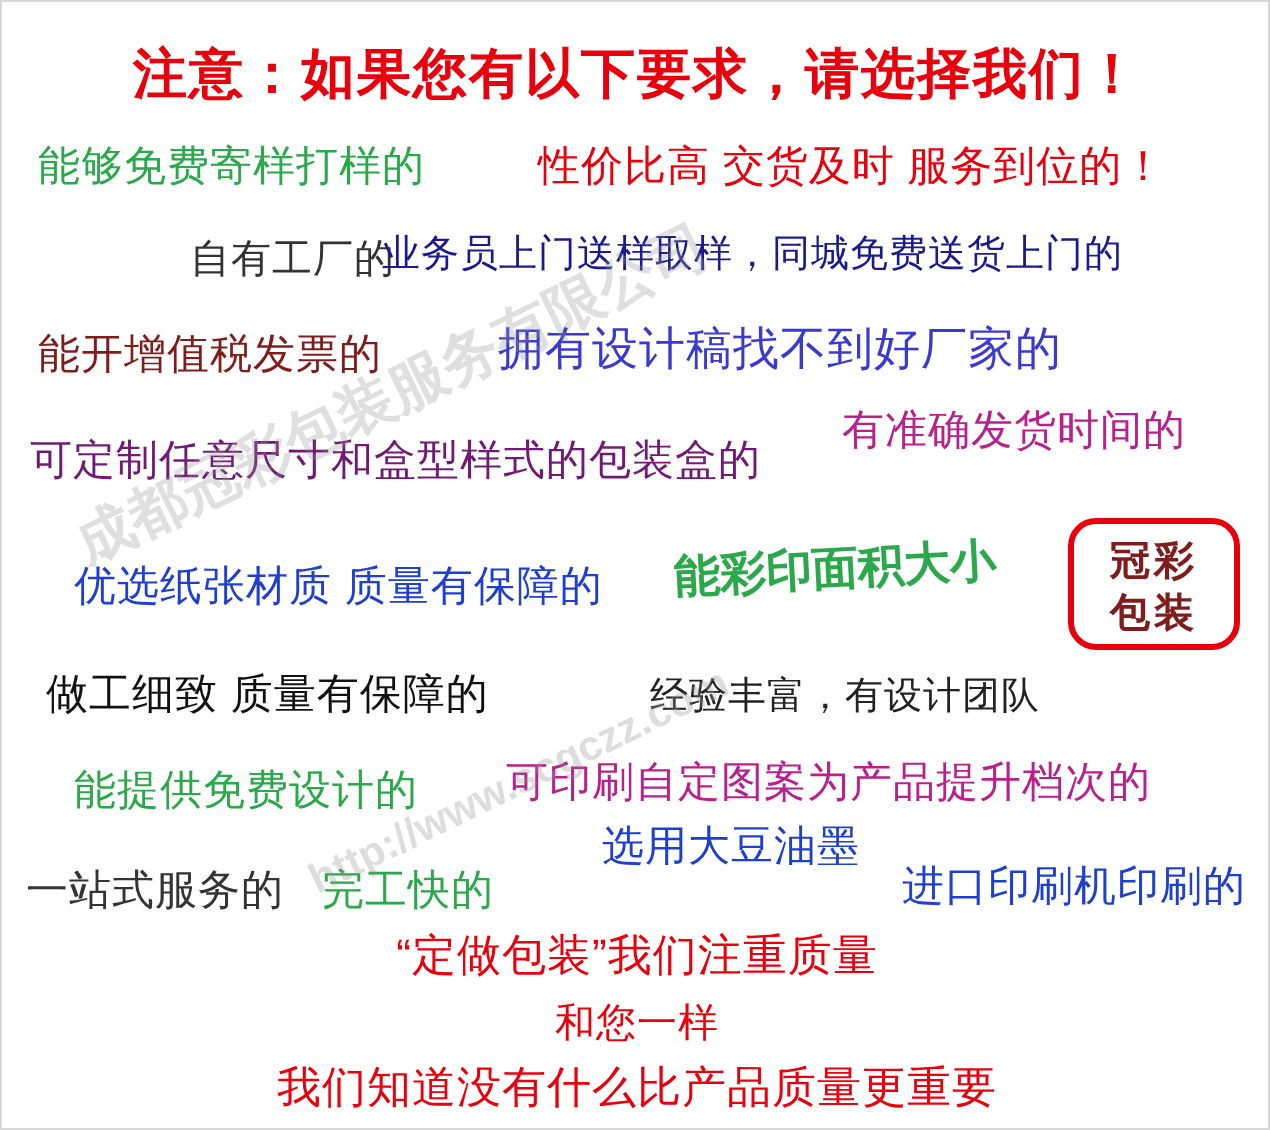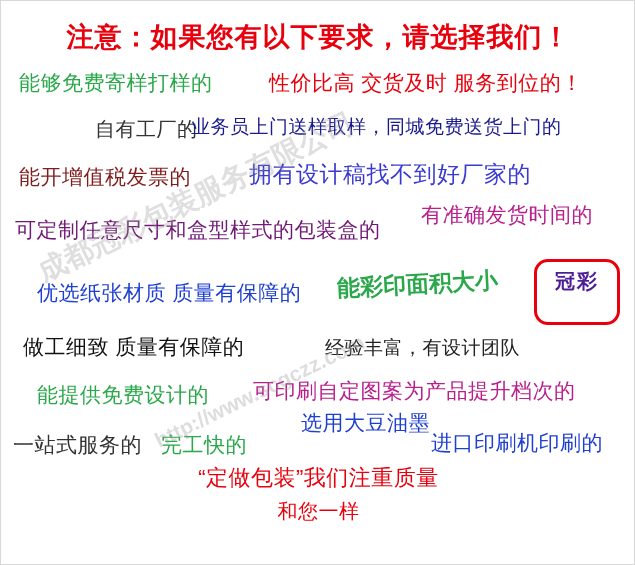--- a/index.html
+++ b/index.html
@@ -91,21 +91,21 @@
   }
   
   .logo-stamp {
     position: absolute;
     right: 14px;
     top: 258px;
     width: 86px;
     height: 66px;
     border: 3px solid #e8000d;
     border-radius: 14px;
-    color: #4c1d95;
+    color: #7f1d1d;
     font-size: 20px;
     font-weight: bold;
     line-height: 26px;
     text-align: center;
     padding-top: 6px;
     box-sizing: border-box;
     letter-spacing: 2px;
   }
   .brand-green {
     position: absolute;
@@ -135,28 +135,30 @@
       <div class="line" style="left: 14px; top: 215px; color: #701a75; font-size: 21px;">可定制任意尺寸和盒型样式的包装盒的</div>
       <div class="line" style="left: 420px; top: 200px; color: rgb(184, 32, 140); font-size: 21px;">有准确发货时间的</div>
       <div class="line" style="left: 36px; top: 278px; color: rgb(31, 63, 208); font-size: 21px;">优选纸张材质 质量有保障的</div>
       <div class="line" style="left: 22px; top: 332px; color: rgb(17, 17, 17); font-size: 21px;">做工细致  质量有保障的</div>
       <div class="line" style="left: 324px; top: 334px; color: rgb(34, 34, 34); font-size: 19px;">经验丰富，有设计团队</div>
       <div class="line" style="left: 36px; top: 380px; color: rgb(42, 168, 74); font-size: 21px;">能提供免费设计的</div>
       <div class="line" style="left: 252px; top: 376px; color: rgb(184, 32, 140); font-size: 21px;">可印刷自定图案为产品提升档次的</div>
       <div class="line" style="left: 12px; top: 430px; color: rgb(51, 51, 51); font-size: 21px;">一站式服务的</div>
       <div class="line" style="left: 160px; top: 430px; color: rgb(42, 168, 74); font-size: 21px;">完工快的</div>
       <div class="line" style="left: 300px; top: 408px; color: rgb(31, 63, 208); font-size: 21px;">选用大豆油墨</div>
-      <div class="line" style="left: 430px; top: 428px; color: rgb(31, 63, 208); font-size: 21px;">进口印刷机印刷的</div>
+      <div class="line" style="left: 450px; top: 428px; color: rgb(31, 63, 208); font-size: 21px;">进口印刷机印刷的</div>
     </div>
 
   <div class="watermark">成都冠彩包装服务有限公司</div>
   <div class="watermark2">http://www.scgczz.com</div>
 
   <div class="brand-green">能彩印面积大小</div>
 
   <div class="logo-stamp">
     <div>冠彩</div>
+    <div>包装</div>
   </div>
 
   <div class="line bottom2">和您一样</div>
   <div class="line bottom1">“定做包装”我们注重质量</div>
+  <div class="line bottom3">我们知道没有什么比产品质量更重要</div>
 
 </div>
 
 </body></html>

